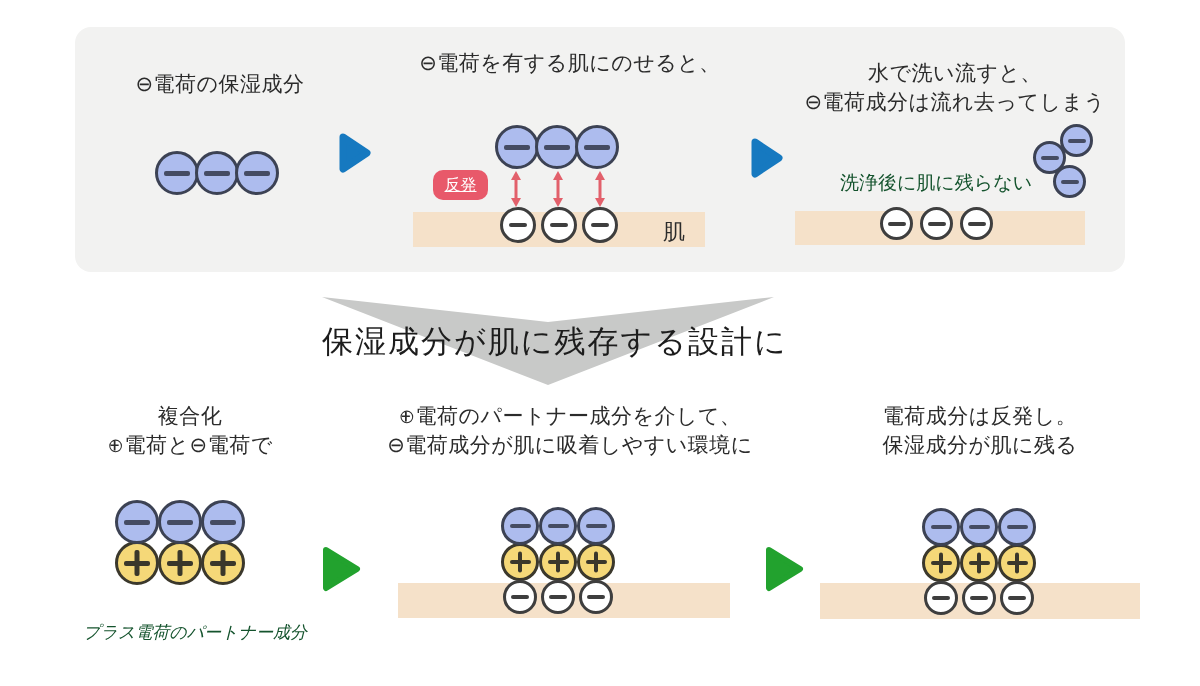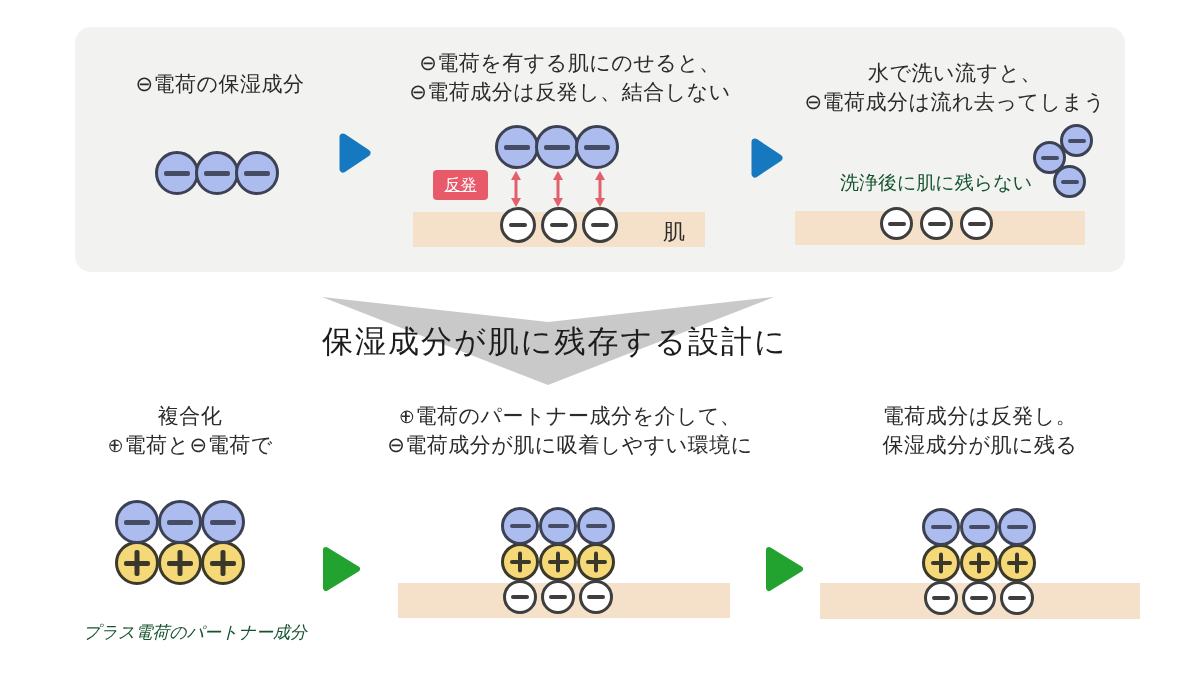--- a/index.html
+++ b/index.html
@@ -41,21 +41,21 @@
   .d38 .plus::after{width:4px;height:21px;}
   .ov4 > .circle{margin-right:-4px;}
   .ov1 > .circle{margin-right:-1px;}
   .g5 > .circle{margin-right:5px;}
   .g7 > .circle{margin-right:7px;}
 
   
   .skin{position:absolute;background:#f5e1c9;}
 
   
-  .badge{position:absolute;background:#e8596a;color:#fff;border-radius:4px;
+  .badge{position:absolute;background:#e8596a;color:#fff;border-radius:10px;
     font-size:16px;display:flex;align-items:center;justify-content:center;text-decoration:underline;}
 
   .abs{position:absolute;}
   .z1{z-index:1;} .z2{z-index:2;} .z3{z-index:3;}
 
   .banner-text{position:absolute;left:322px;top:321px;width:452px;text-align:center;
     font-size:31px;letter-spacing:2px;color:#1c1c1c;white-space:nowrap;}
 
   .skin-label{position:absolute;font-size:22px;color:#2b2b2b;}
 </style>
@@ -78,21 +78,20 @@
         <span class="bar"></span>
       </span>
   </div>
 
   <svg class="abs" style="left:338px;top:131px;" width="34" height="44">
     <path d="M5 6 L29 22 L5 38 Z" fill="#1679c0" stroke="#1679c0" stroke-width="7" stroke-linejoin="round"></path>
   </svg>
 
   <div class="cap" style="left:385px;top:49px;width:370px;">
     <div>⊖電荷を有する肌にのせると、</div>
-    <div>⊖電荷成分は反発し、結合しない</div>
   </div>
   <div class="mol-row ov4 z2" style="left:495px;top:125px;">
     <span class="circle c-blue d44">
         <span class="bar"></span>
       </span>
     <span class="circle c-blue d44">
         <span class="bar"></span>
       </span>
     <span class="circle c-blue d44">
         <span class="bar"></span>

